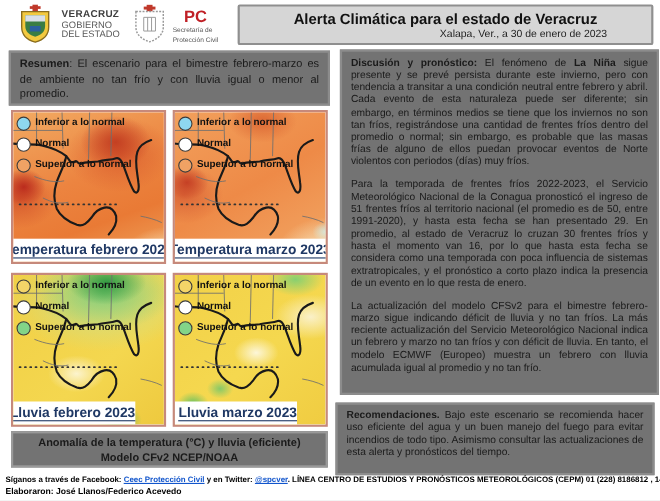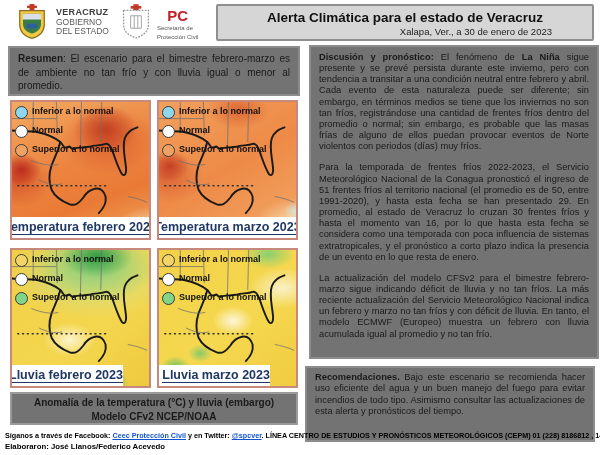--- a/index.html
+++ b/index.html
@@ -23,21 +23,21 @@
     background:#d6d6d6; border:2px solid #8f8f8f; border-radius:2px;
     text-align:center; padding-top:4px;
   }
   .title-box .t { font-size:13.5px; font-weight:bold; color:#111; }
   .title-box .d { font-size:9.5px; color:#222; text-align:right; padding-right:40px; margin-top:1px; }
   
   .gbox { position:absolute; background:#737373; border:2px solid #8c8c8c; }
   .resumen { left:8px; top:46px; width:292px; height:50px; padding:4px 8px; font-size:10px; line-height:13.5px; text-align:justify; }
   .discussion { left:309px; top:45px; width:290px; height:314px; padding:5px 8px 2px 8px; font-size:9.3px; line-height:11.15px; text-align:justify; overflow:hidden; }
   .discussion p { margin-bottom:10px; }
-  .reco { left:305px; top:366px; width:290px; height:76px; padding:4px 8px; font-size:9.3px; line-height:11.3px; text-align:justify; }
+  .reco { left:305px; top:366px; width:290px; height:66px; padding:4px 8px; font-size:9.3px; line-height:11.3px; text-align:justify; }
   .caption { left:10px; top:392px; width:288px; height:33px; border-color:#9a9a9a; text-align:center; font-weight:bold; font-size:10px; line-height:14px; padding-top:2px; }
   b { font-weight:bold; }
   
   .panel { position:absolute; width:141px; height:140px; border:2px solid #c6897b; overflow:hidden; }
   .p1 { left:10px;  top:100px; }
   .p2 { left:157px; top:100px; }
   .p3 { left:10px;  top:248px; }
   .p4 { left:157px; top:248px; }
   .map { position:absolute; inset:0; }
   .m-tfeb { background:
@@ -228,21 +228,21 @@
           <span class="leg-dot" style="background: rgb(130, 212, 136);"></span>
           <span class="leg-lab">Superior a lo normal</span>
         </div>
     </div>
     <div class="strip partial">
         <span>Lluvia marzo 2023</span>
       </div>
   </div>
 
   <div class="gbox caption">
-    <div>Anomalía de la temperatura (°C) y lluvia (embargo)</div>
+    <div>Anomalía de la temperatura (°C) y lluvia (eficiente)</div>
     <div>Modelo CFv2 NCEP/NOAA</div>
   </div>
 
   <div class="gbox discussion">
     <p><b>Discusión y pronóstico:</b><span> El fenómeno de </span><b>La Niña</b><span> sigue presente y se prevé persista durante este invierno, pero con tendencia a transitar a una condición neutral entre febrero y abril. Cada evento de esta naturaleza puede ser diferente; sin embargo, en términos medios se tiene que los inviernos no son tan fríos, registrándose una cantidad de frentes fríos dentro del promedio o normal; sin embargo, es probable que las masas frías de alguno de ellos puedan provocar eventos de Norte violentos con periodos (días) muy fríos.</span></p>
     <p>Para la temporada de frentes fríos 2022-2023, el Servicio Meteorológico Nacional de la Conagua pronosticó el ingreso de 51 frentes fríos al territorio nacional (el promedio es de 50, entre 1991-2020), y hasta esta fecha se han presentado 29. En promedio, al estado de Veracruz lo cruzan 30 frentes fríos y hasta el momento van 16, por lo que hasta esta fecha se considera como una temporada con poca influencia de sistemas extratropicales, y el pronóstico a corto plazo indica la presencia de un evento en lo que resta de enero.</p>
     <p>La actualización del modelo CFSv2 para el bimestre febrero-marzo sigue indicando déficit de lluvia y no tan fríos. La más reciente actualización del Servicio Meteorológico Nacional indica un febrero y marzo no tan fríos y con déficit de lluvia. En tanto, el modelo ECMWF (Europeo) muestra un febrero con lluvia acumulada igual al promedio y no tan frío.</p>
   </div>
 
   <div class="gbox reco"><b>Recomendaciones.</b><span> Bajo este escenario se recomienda hacer uso eficiente del agua y un buen manejo del fuego para evitar incendios de todo tipo. Asimismo consultar las actualizaciones de esta alerta y pronósticos del tiempo.</span></div>

